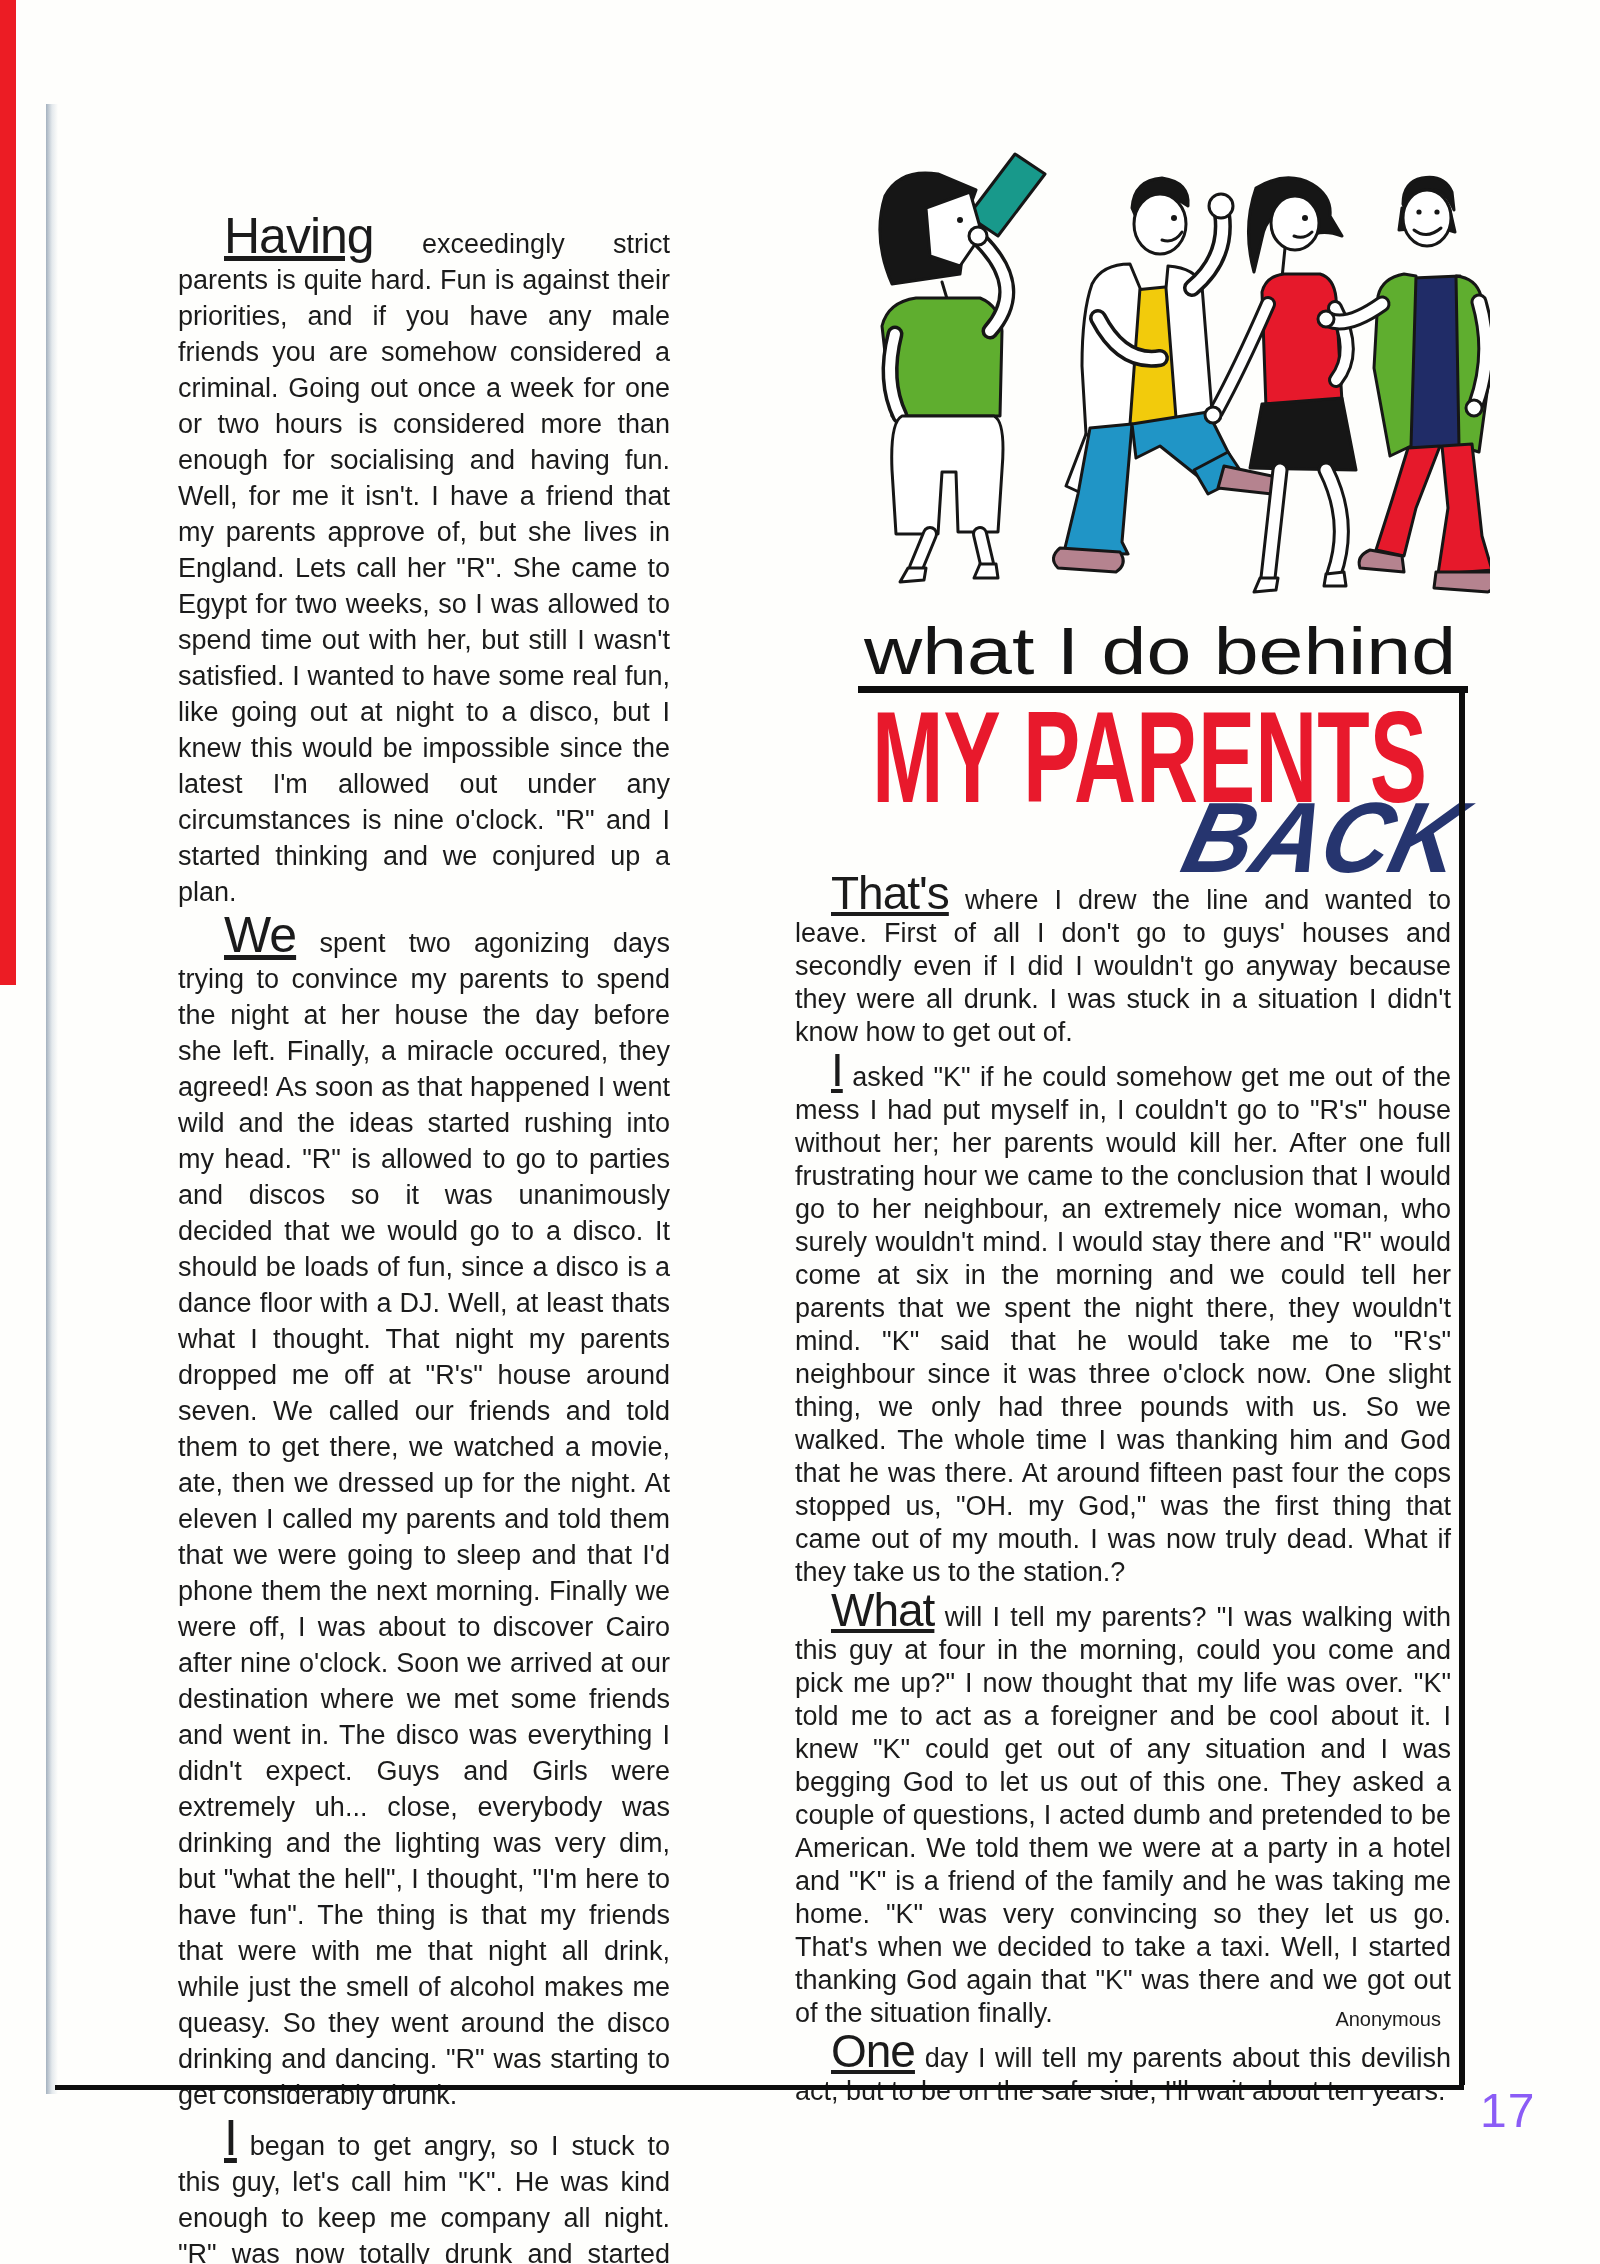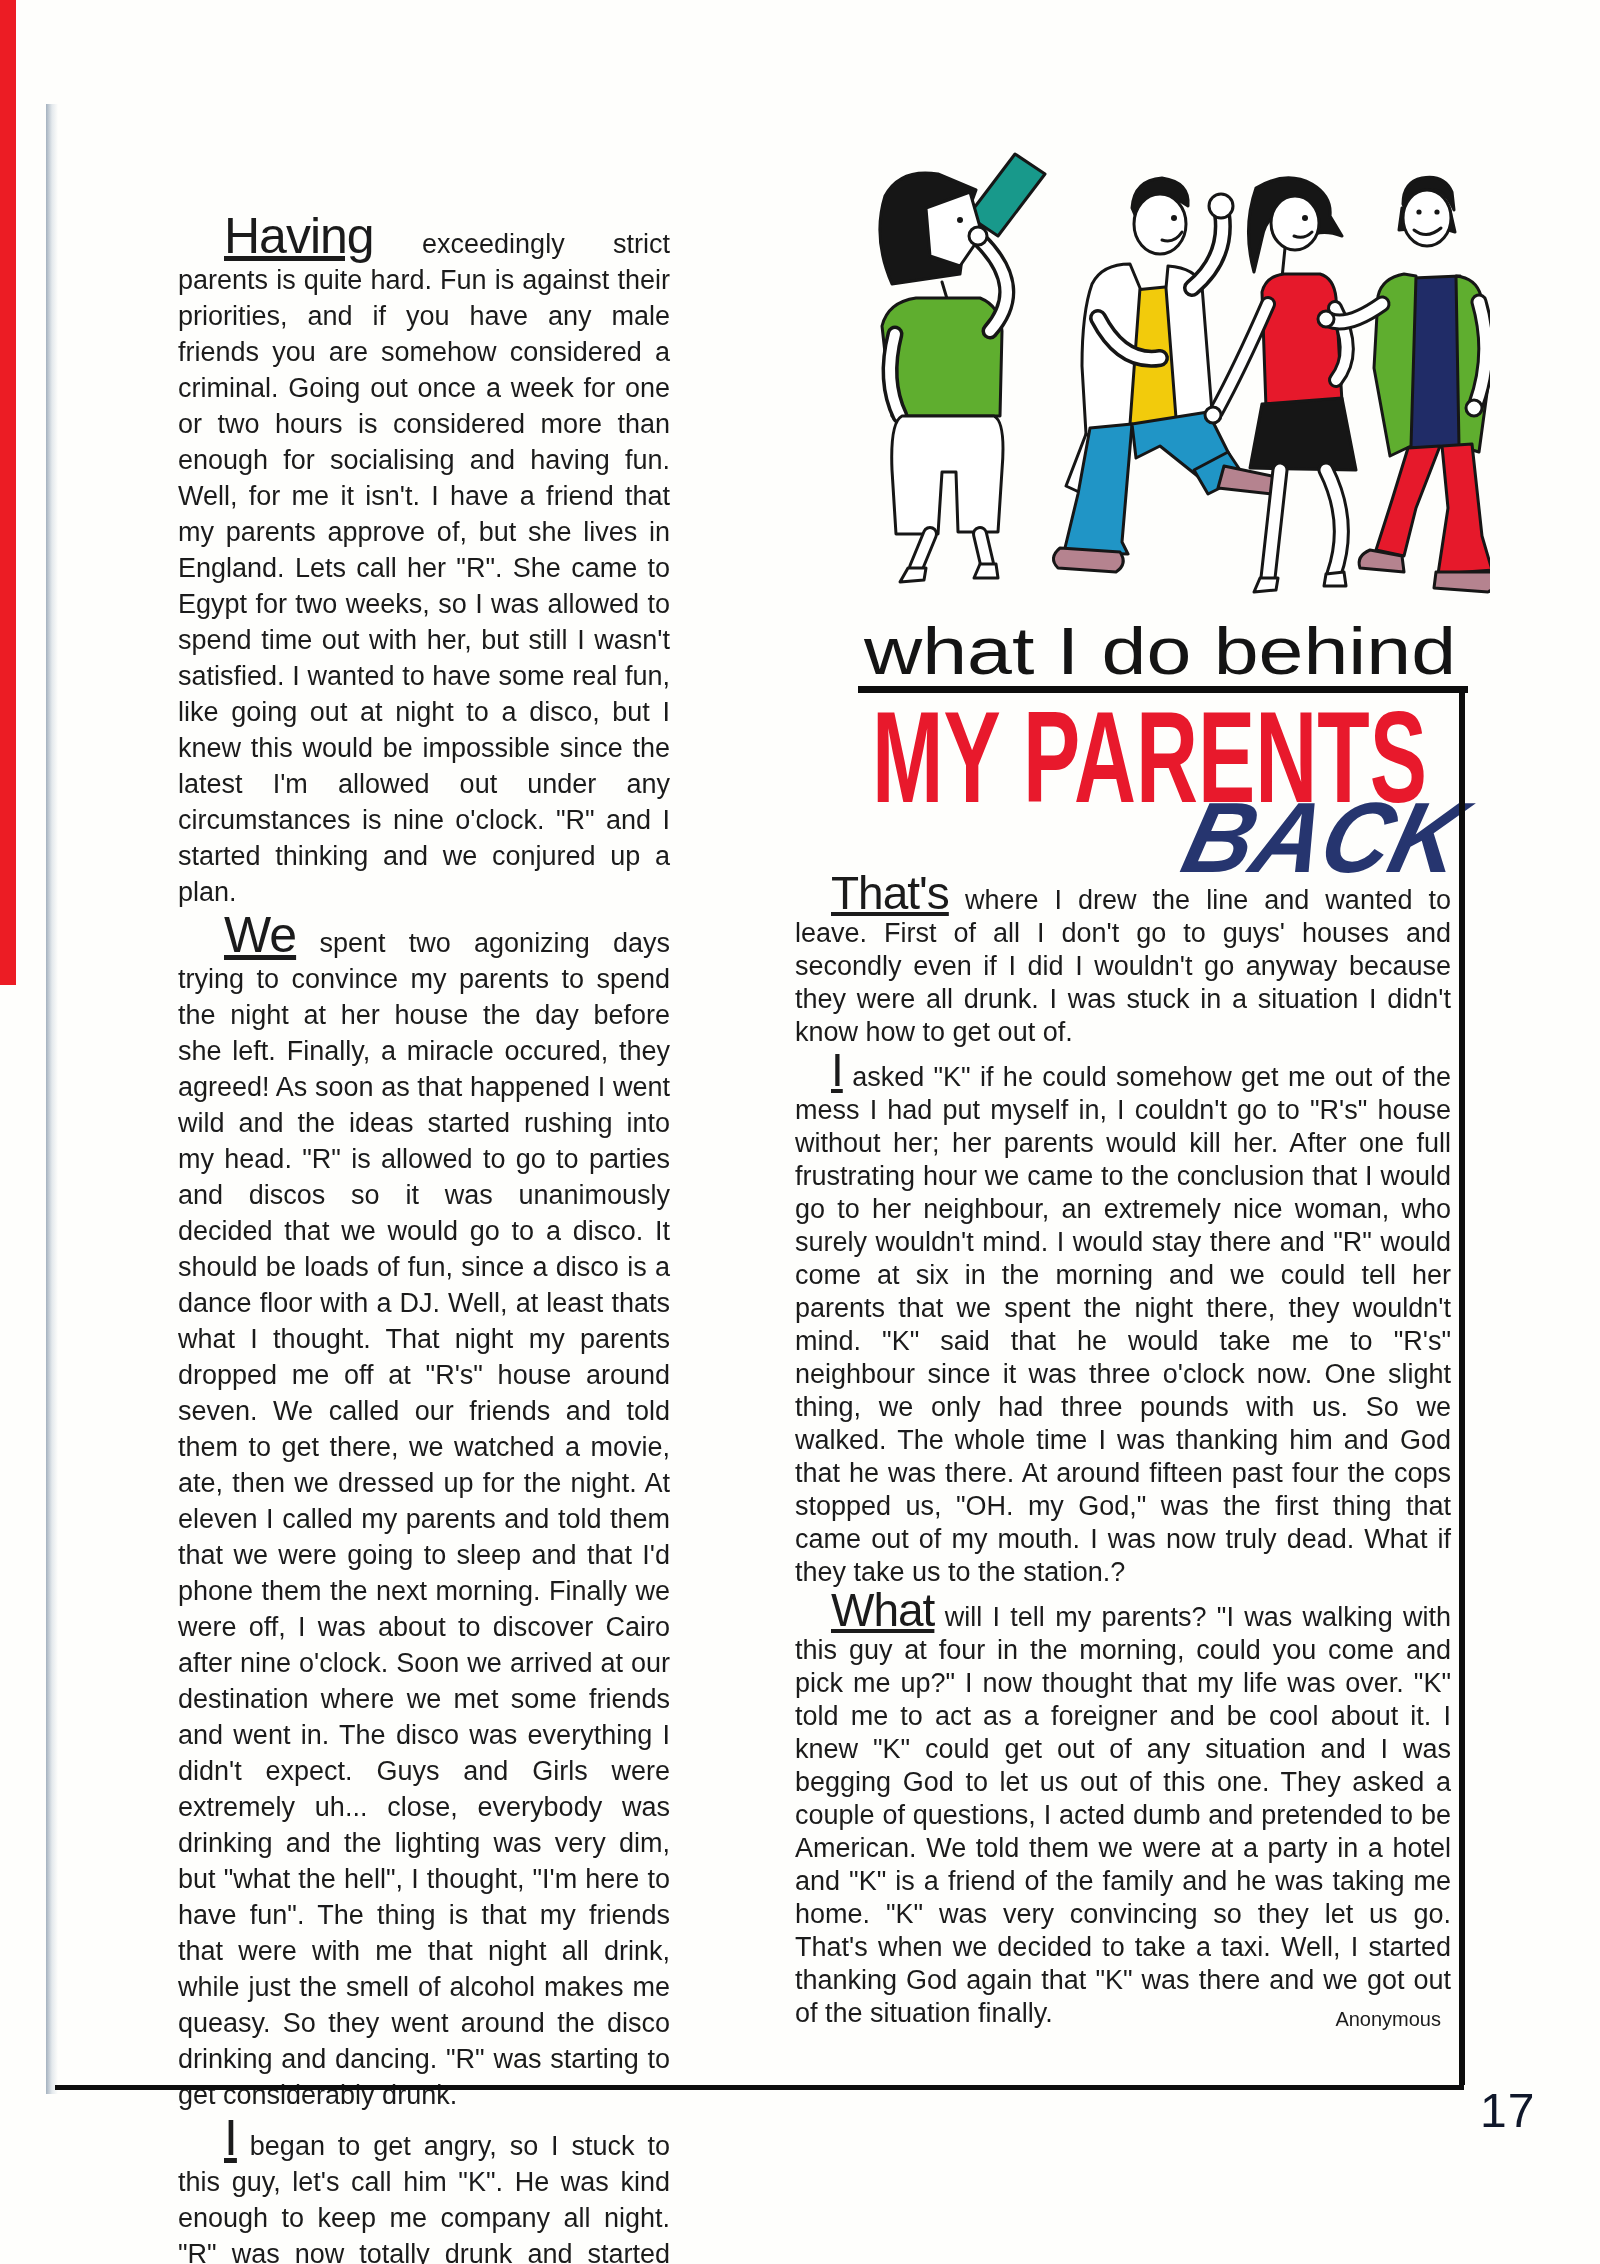--- a/index.html
+++ b/index.html
@@ -21,21 +21,21 @@
   .right-col{left:795px;top:884px;width:656px;font-size:27px;line-height:33px;}
   .right-col p{text-indent:36px;margin-bottom:12px;}
   .lead{font-size:50px;line-height:0;letter-spacing:-1px;text-decoration:underline;}
   .right-col .lead{font-size:46px;margin-top:11px;}
   .illustration{position:absolute;left:830px;top:116px;}
   .title-svg{position:absolute;left:856px;top:610px;}
   .v-rule{position:absolute;left:1459px;top:686px;width:6px;height:1399px;}
   .b-rule{position:absolute;left:55px;top:2085px;width:1409px;height:5px;}
   .v-rule,.b-rule{background:#0d0d0d;}
   .signature{position:absolute;left:896px;top:2008px;width:545px;text-align:right;font-size:20px;}
-  .page-number{position:absolute;left:1480px;top:2083px;font-size:48px;letter-spacing:1px;color:#0f172a;}
+  .page-number{position:absolute;left:1480px;top:2083px;font-size:48px;letter-spacing:1px;color:#8b5cf6;}
 </style>
 </head>
 <body>
 
 <div class="red-stripe" style="background:#ec1c24;"></div>
 <div class="page-edge"></div>
 
 <svg class="illustration" width="660" height="480" viewBox="0 0 660 480">
   <g fill="none" stroke="#161616" stroke-width="3" stroke-linejoin="round" stroke-linecap="round">
 
@@ -158,20 +158,24 @@
     <span>where I drew the line and wanted to leave. First of all I don't go to guys' houses and secondly even if I did I wouldn't go anyway because they were all drunk. I was stuck in a situation I didn't know how to get out of.</span>
   </p>
   <p>
     <span class="lead">I</span>
     <span>asked "K" if he could somehow get me out of the mess I had put myself in, I couldn't go to "R's" house without her; her parents would kill her. After one full frustrating hour we came to the conclusion that I would go to her neighbour, an extremely nice woman, who surely wouldn't mind. I would stay there and "R" would come at six in the morning and we could tell her parents that we spent the night there, they wouldn't mind. "K" said that he would take me to "R's" neighbour since it was three o'clock now. One slight thing, we only had three pounds with us. So we walked. The whole time I was thanking him and God that he was there. At around fifteen past four the cops stopped us, "OH. my God," was the first thing that came out of my mouth. I was now truly dead. What if they take us to the station.?</span>
   </p>
   <p>
     <span class="lead">What</span>
     <span>will I tell my parents? "I was walking with this guy at four in the morning, could you come and pick me up?" I now thought that my life was over. "K" told me to act as a foreigner and be cool about it. I knew "K" could get out of any situation and I was begging God to let us out of this one. They asked a couple of questions, I acted dumb and pretended to be American. We told them we were at a party in a hotel and "K" is a friend of the family and he was taking me home. "K" was very convincing so they let us go. That's when we decided to take a taxi. Well, I started thanking God again that "K" was there and we got out of the situation finally.</span>
   </p>
+  <p>
+    <span class="lead">One</span>
+    <span>day I will tell my parents about this devilish act, but to be on the safe side, I'll wait about ten years.</span>
+  </p>
 </div>
 
 <div class="signature">Anonymous</div>
 
 <div class="v-rule" style="background: rgb(13, 13, 13);"></div>
 <div class="b-rule" style="background: rgb(13, 13, 13);"></div>
 
 <div class="page-number">17</div>
 
 </body></html>

